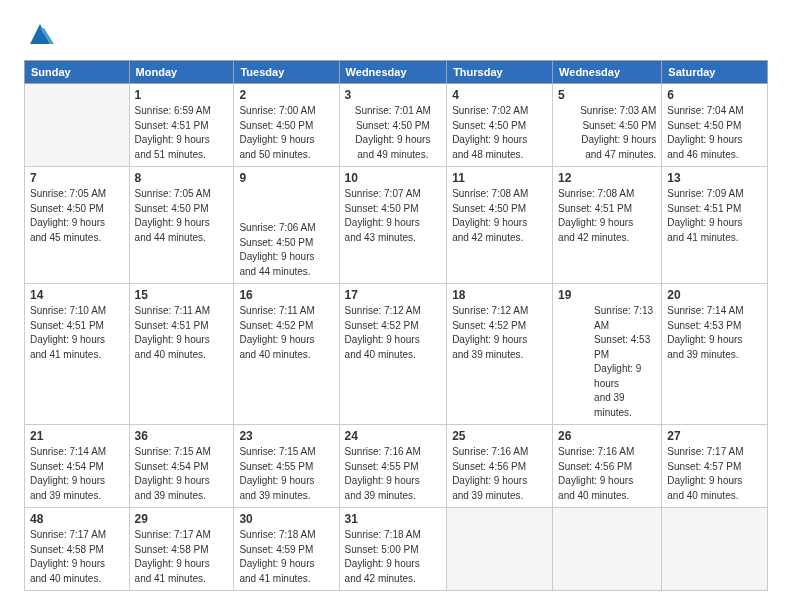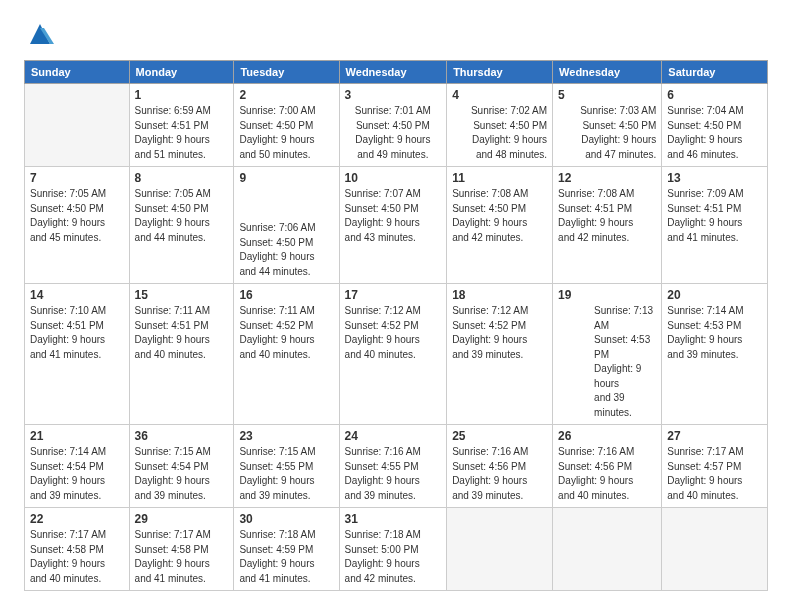--- a/index.html
+++ b/index.html
@@ -138,21 +138,21 @@
           </td>
           <td>
             <span class="day-num">3</span>
             <div class="day-info" style="white-space: pre-line; text-align: center;">Sunrise: 7:01 AM
 Sunset: 4:50 PM
 Daylight: 9 hours
 and 49 minutes.</div>
           </td>
           <td>
             <span class="day-num">4</span>
-            <div class="day-info" style="white-space: pre-line; text-align: right;">Sunrise: 7:02 AM
+            <div class="day-info" style="white-space: pre-line;">Sunrise: 7:02 AM
 Sunset: 4:50 PM
 Daylight: 9 hours
 and 48 minutes.</div>
           </td>
           <td>
             <span class="day-num">5</span>
             <div class="day-info" style="white-space: pre-line; text-align: right;">Sunrise: 7:03 AM
 Sunset: 4:50 PM
 Daylight: 9 hours
 and 47 minutes.</div>
@@ -313,21 +313,21 @@
           <td>
             <span class="day-num">27</span>
             <div class="day-info" style="white-space: pre-line;">Sunrise: 7:17 AM
 Sunset: 4:57 PM
 Daylight: 9 hours
 and 40 minutes.</div>
           </td>
         </tr>
         <tr>
           <td>
-            <span class="day-num">22</span>
+            <span class="day-num">48</span>
             <div class="day-info" style="white-space: pre-line;">Sunrise: 7:17 AM
 Sunset: 4:58 PM
 Daylight: 9 hours
 and 40 minutes.</div>
           </td>
           <td>
             <span class="day-num">29</span>
             <div class="day-info" style="white-space: pre-line;">Sunrise: 7:17 AM
 Sunset: 4:58 PM
 Daylight: 9 hours

